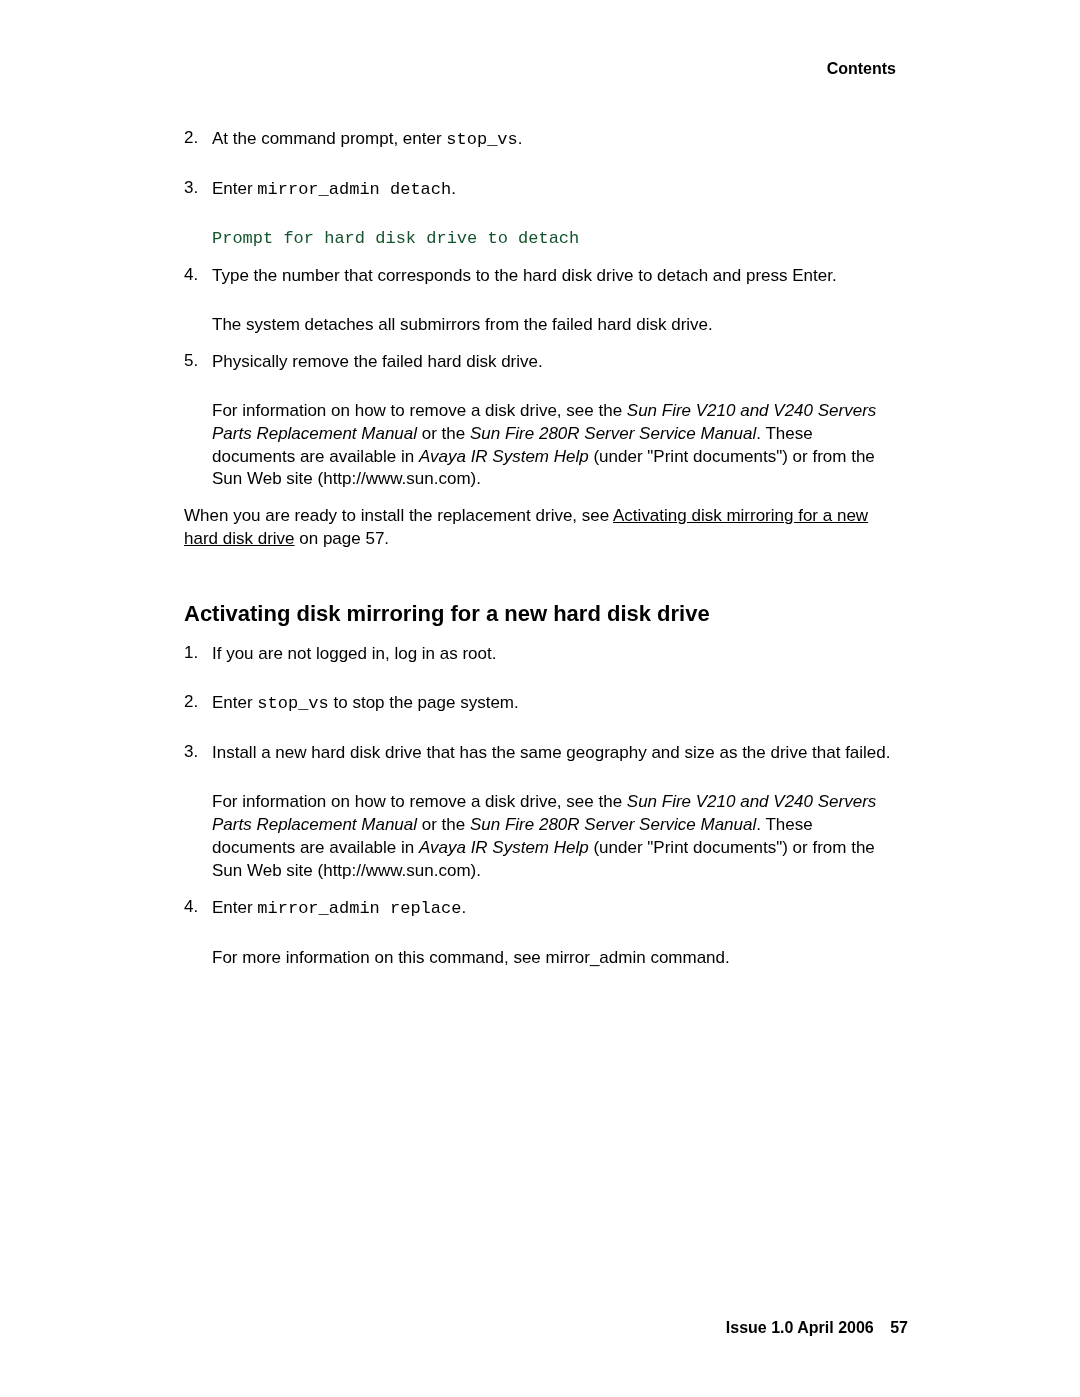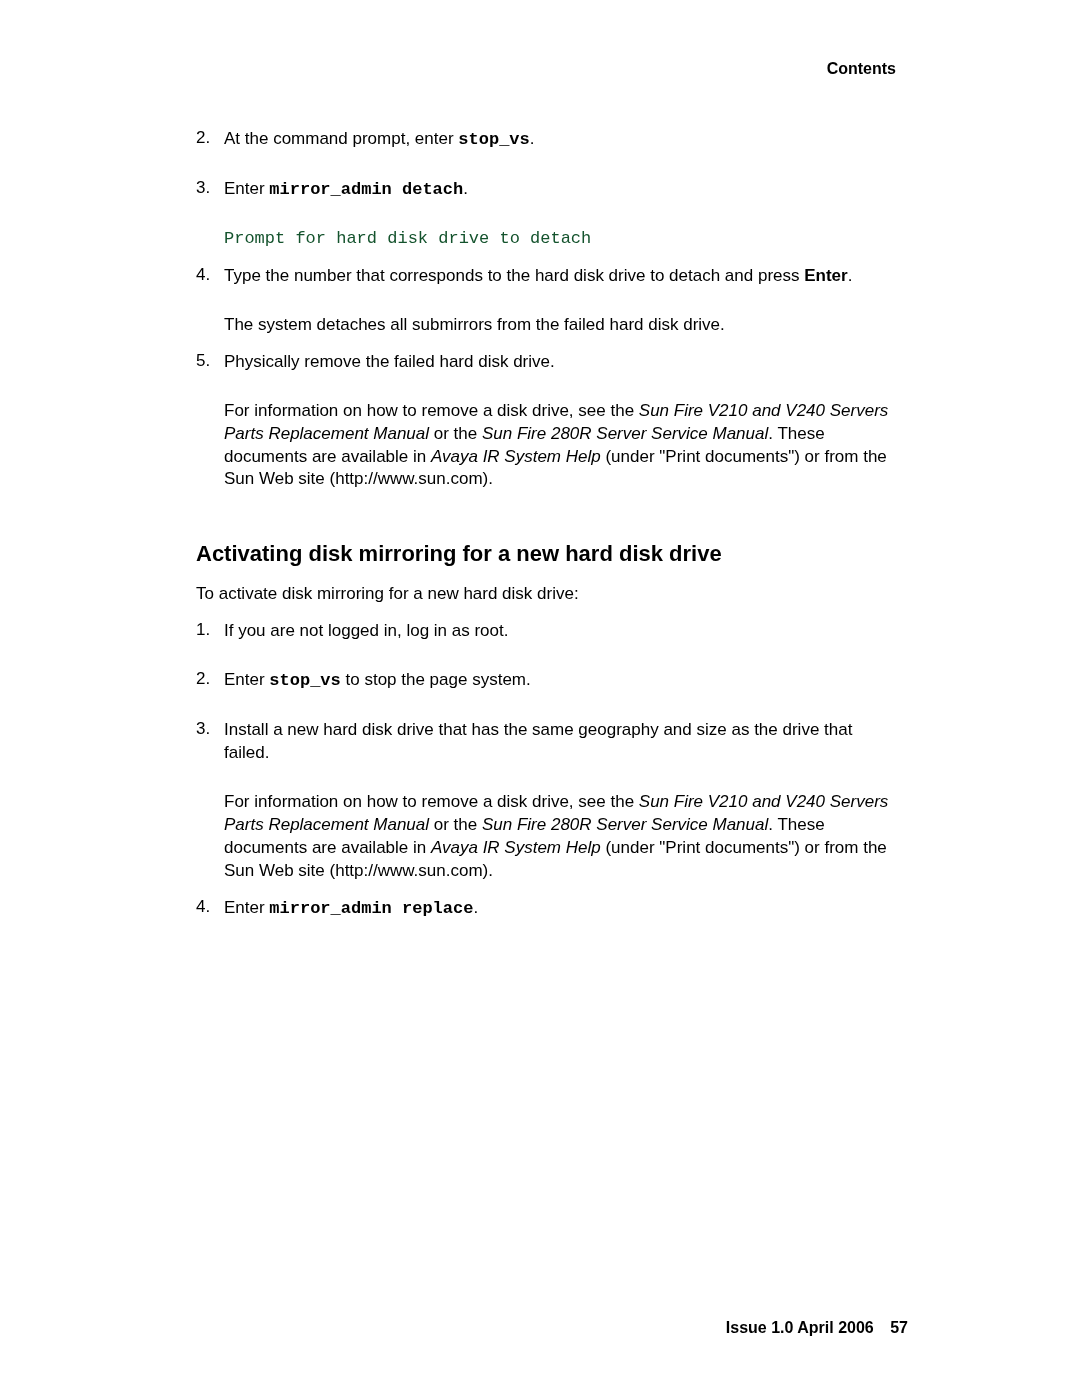--- a/index.html
+++ b/index.html
@@ -12,21 +12,20 @@
     width: 1080px;
     height: 1397px;
     position: relative;
     box-sizing: border-box;
   }
   .page {
     padding: 60px 184px 80px 184px;
     box-sizing: border-box;
     height: 100%;
     position: relative;
-    margin-left: 12px;
   }
   .header-label {
     text-align: right;
     font-weight: bold;
     font-size: 16px;
     margin-bottom: 50px;
   }
   .ol-item {
     display: flex;
     margin-bottom: 12px;
@@ -43,21 +42,21 @@
     line-height: 1.35;
   }
   .indent-para {
     margin: 0 0 14px 28px;
     line-height: 1.35;
   }
   .mono {
     font-family: "Courier New", Courier, monospace;
   }
   .bold {
-    font-weight: bold;
+    font-weight: normal;
   }
   .italic {
     font-style: italic;
   }
   .gray-mono {
     font-family: "Courier New", Courier, monospace;
     color: #14532d;
     margin: 0 0 14px 28px;
     line-height: 1.35;
   }
@@ -129,23 +128,25 @@
       <div class="ol-num">5.</div>
       <div class="ol-body">
         <p class="para">Physically remove the failed hard disk drive.</p>
       </div>
     </div>
     <p class="indent-para">
       <span>For information on how to remove a disk drive, see the </span><span class="italic">Sun Fire V210 and V240 Servers Parts Replacement Manual</span><span> or the </span><span class="italic">Sun Fire 280R Server Service Manual</span><span>. These documents are available in </span><span class="italic">Avaya IR System Help</span><span> (under "Print documents") or from the Sun Web site (http://www.sun.com).</span>
     </p>
   </div>
 
+  <p class="closing-para">
+    <span>When you are ready to install the replacement drive, see </span><span class="link">Activating disk mirroring for a new hard disk drive</span><span> on page 57.</span>
+  </p>
 
   <h2 class="section-heading">Activating disk mirroring for a new hard disk drive</h2>
-  <p class="para">To activate disk mirroring for a new hard disk drive:</p>
 
   <div>
 
     <div class="ol-item">
       <div class="ol-num">1.</div>
       <div class="ol-body">
         <p class="para">If you are not logged in, log in as root.</p>
       </div>
     </div>
 
@@ -169,20 +170,21 @@
     </p>
 
     <div class="ol-item">
       <div class="ol-num">4.</div>
       <div class="ol-body">
         <p class="para">
           <span>Enter </span><span class="mono bold">mirror_admin replace</span><span>.</span>
         </p>
       </div>
     </div>
+    <p class="indent-para">For more information on this command, see mirror_admin command.</p>
   </div>
 
   <div class="footer">
     <span class="issue">Issue 1.0   April 2006</span>
     <span class="page-num">57</span>
   </div>
 
 </div>
 
 </body></html>

